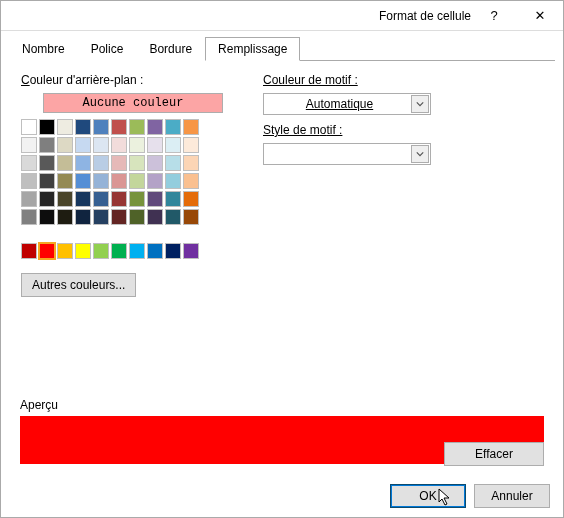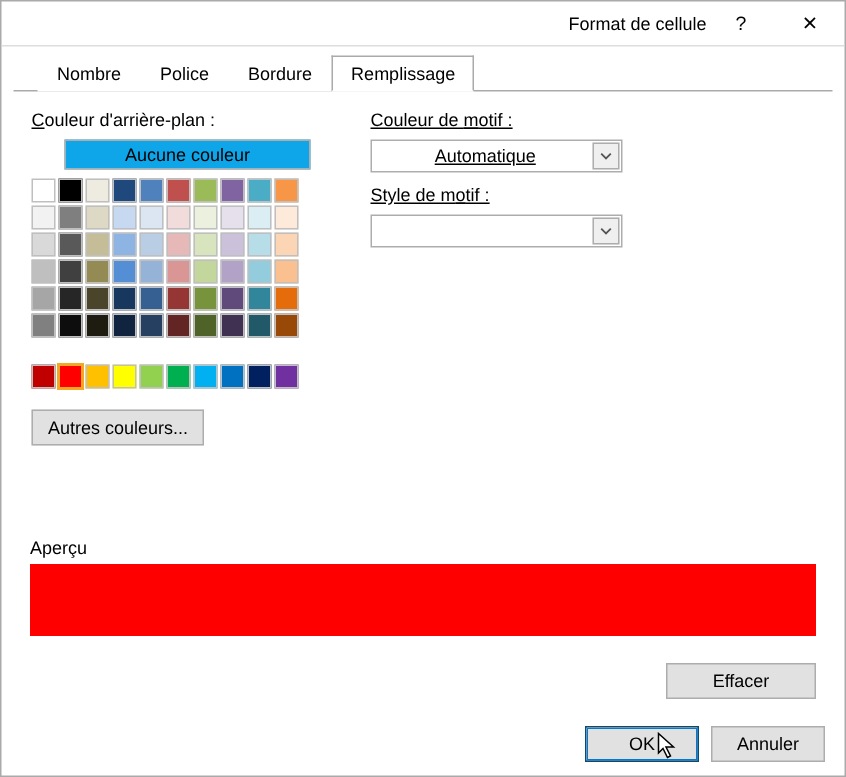--- a/index.html
+++ b/index.html
@@ -25,21 +25,21 @@
   .titlebar .btn {
     width: 46px;
     height: 30px;
     display: flex;
     align-items: center;
     justify-content: center;
     font-size: 13px;
   }
   .tabs {
     display: flex;
-    padding: 6px 8px 0 24px;
+    padding: 6px 8px 0 8px;
     position: relative;
   }
   .tabs::after {
     content: "";
     position: absolute;
     left: 8px; right: 8px; bottom: 0;
     border-bottom: 1px solid #aaa;
     z-index: 0;
   }
   .tab {
@@ -55,28 +55,29 @@
     text-align: center;
   }
   .content {
     padding: 12px 20px 0 20px;
     display: flex;
     gap: 40px;
   }
   .col { display: flex; flex-direction: column; }
   .section-label { margin-bottom: 6px; }
   .no-color-btn {
-    width: 164px;
+    width: 180px;
     height: 20px;
     border: 1px solid #adadad;
-    background: #0ea5e9;
+    background: #fca5a5;
     text-align: center;
     line-height: 18px;
     margin: 0 0 6px 22px;
     font-size: 12px;
+    font-family: Liberation Mono, monospace;
   }
   .palette {
     display: flex;
     flex-direction: column;
     gap: 2px;
     margin-bottom: 8px;
   }
   .row { display: flex; gap: 2px; }
   .sw {
     width: 16px;
@@ -118,21 +119,21 @@
     background: #efefef;
     margin-right: -3px;
   }
   .combo .arrow svg { width: 8px; height: 8px; }
   .underline { text-decoration: underline; }
   .preview-area {
     position: absolute;
     left: 20px; right: 20px;
     top: 358px;
   }
-  .preview-label { margin-bottom: 4px; display: block; }
+  .preview-label { margin-bottom: 4px; display: block; margin-top: 40px; }
   .preview-box {
     height: 48px;
     border: none;
   }
   .clear-row {
     position: absolute;
     right: 20px;
     top: 442px;
   }
   .footer {

